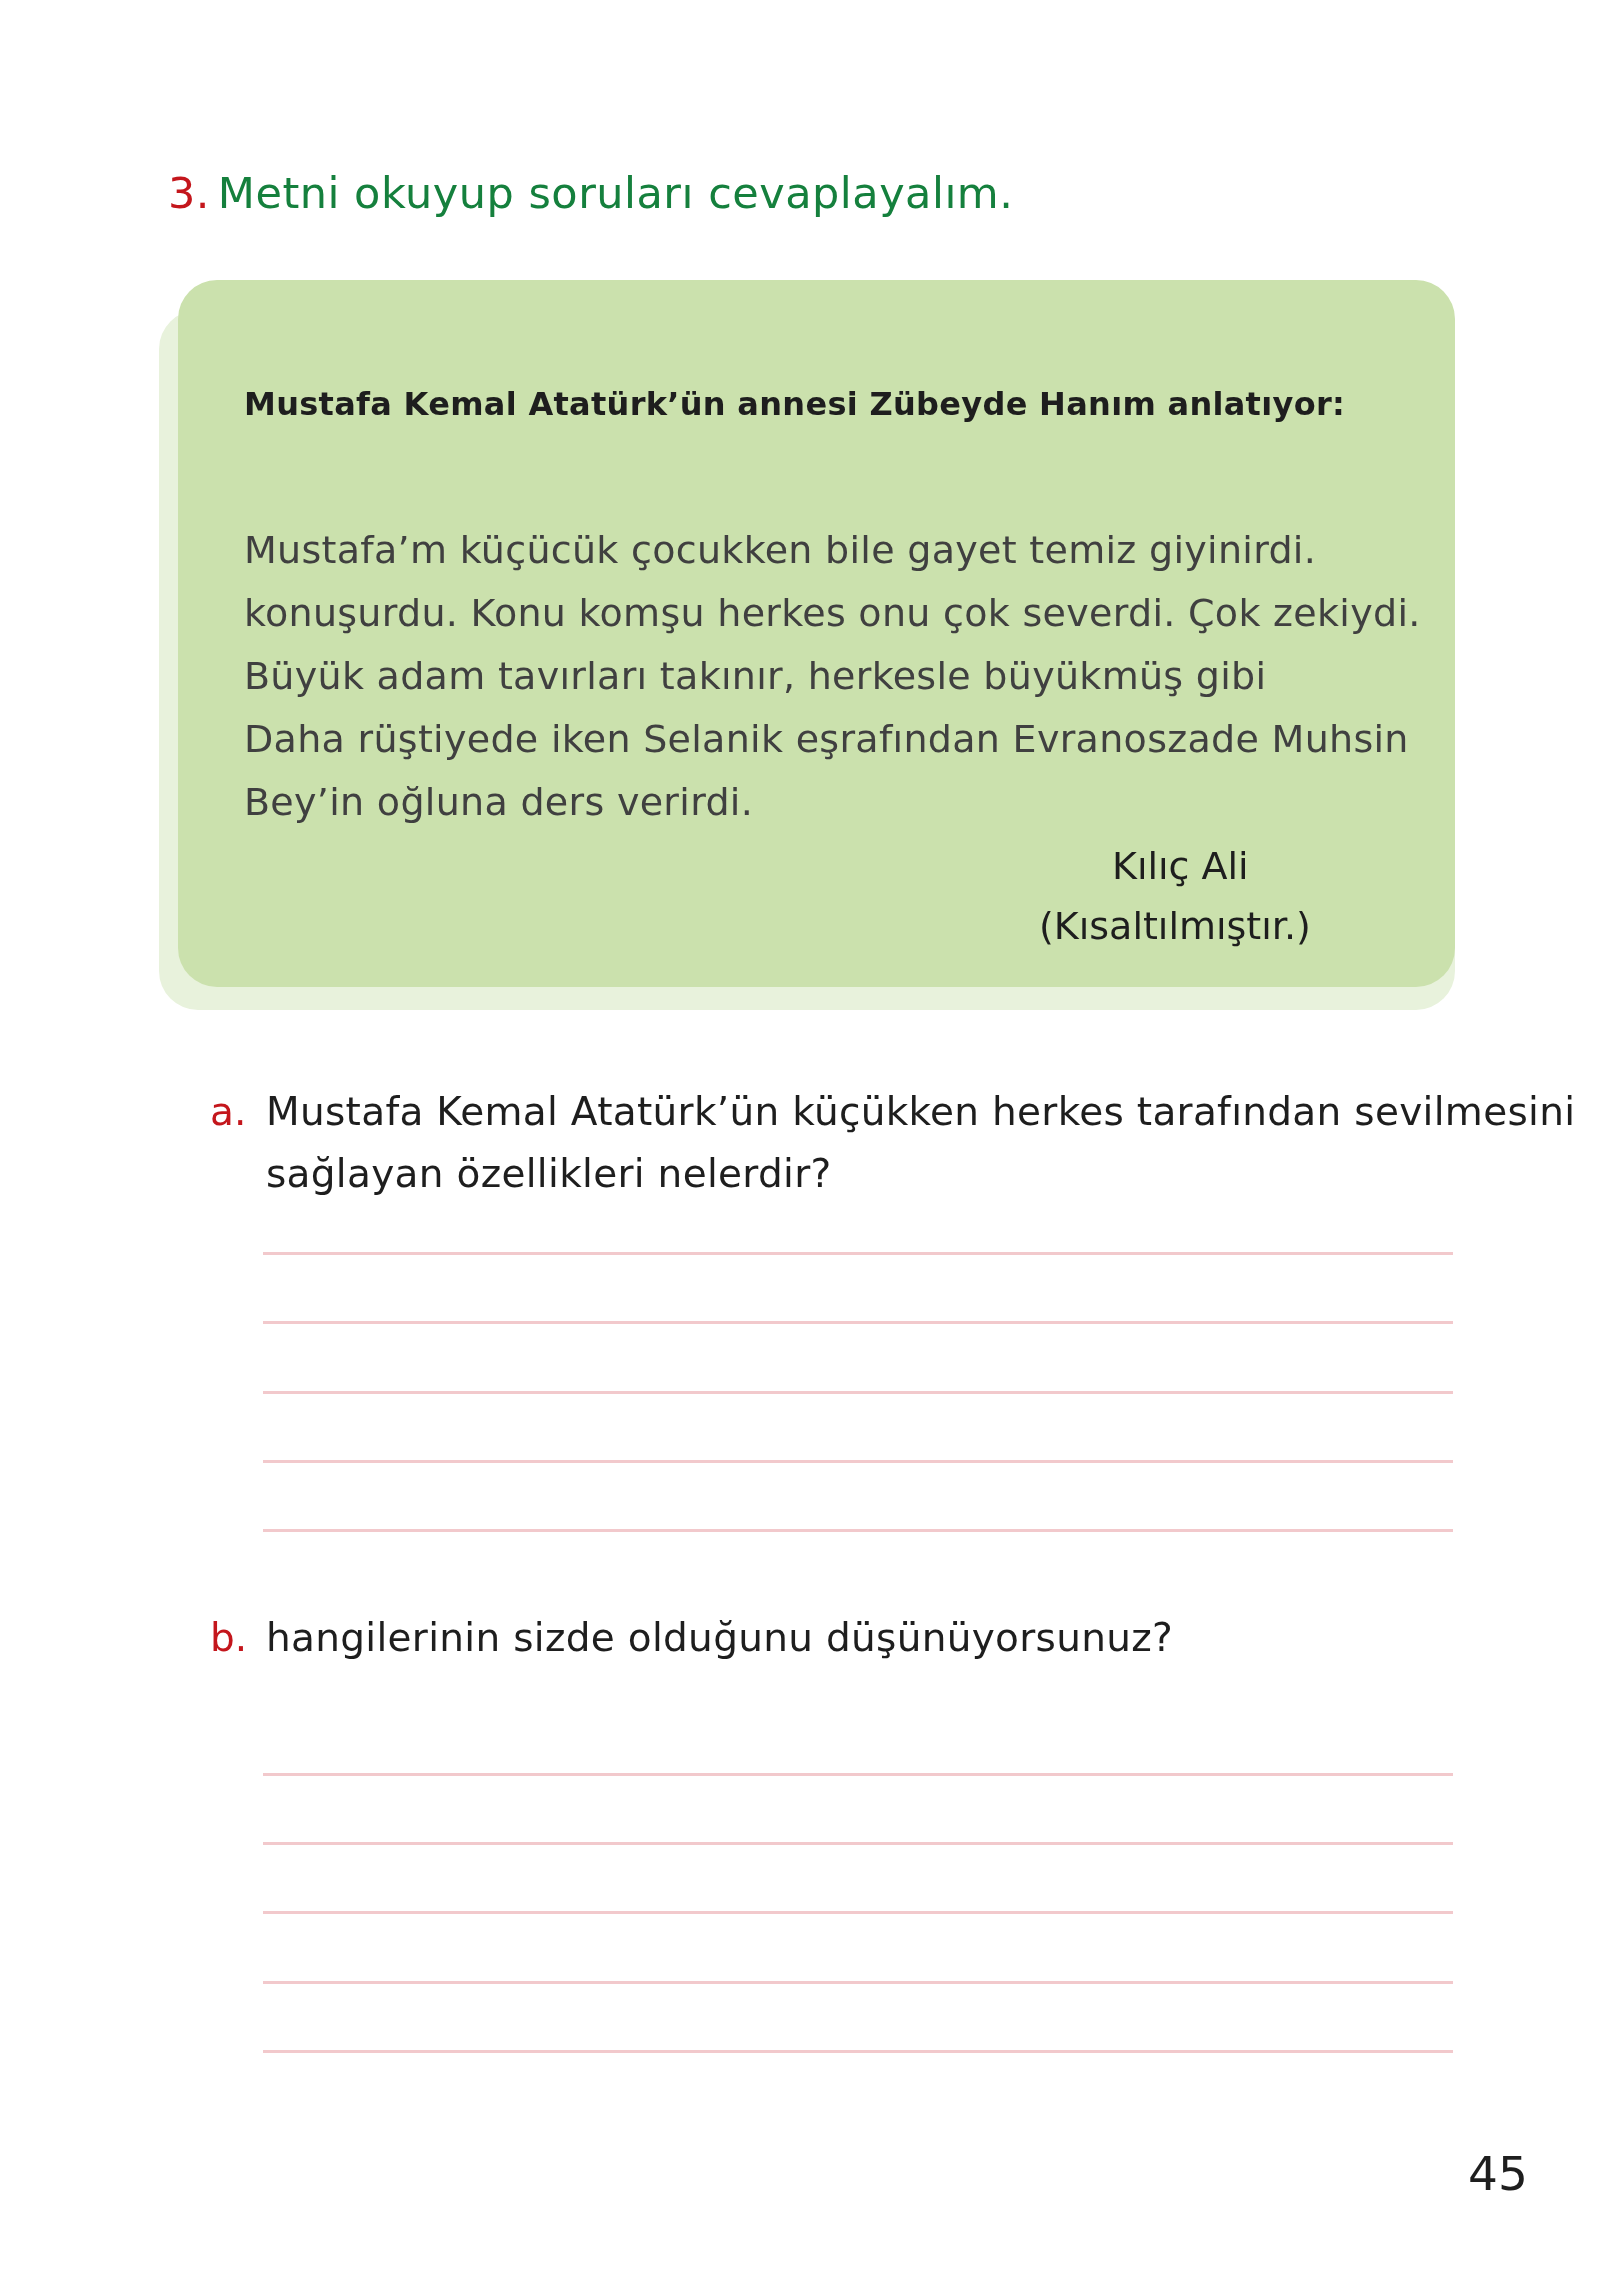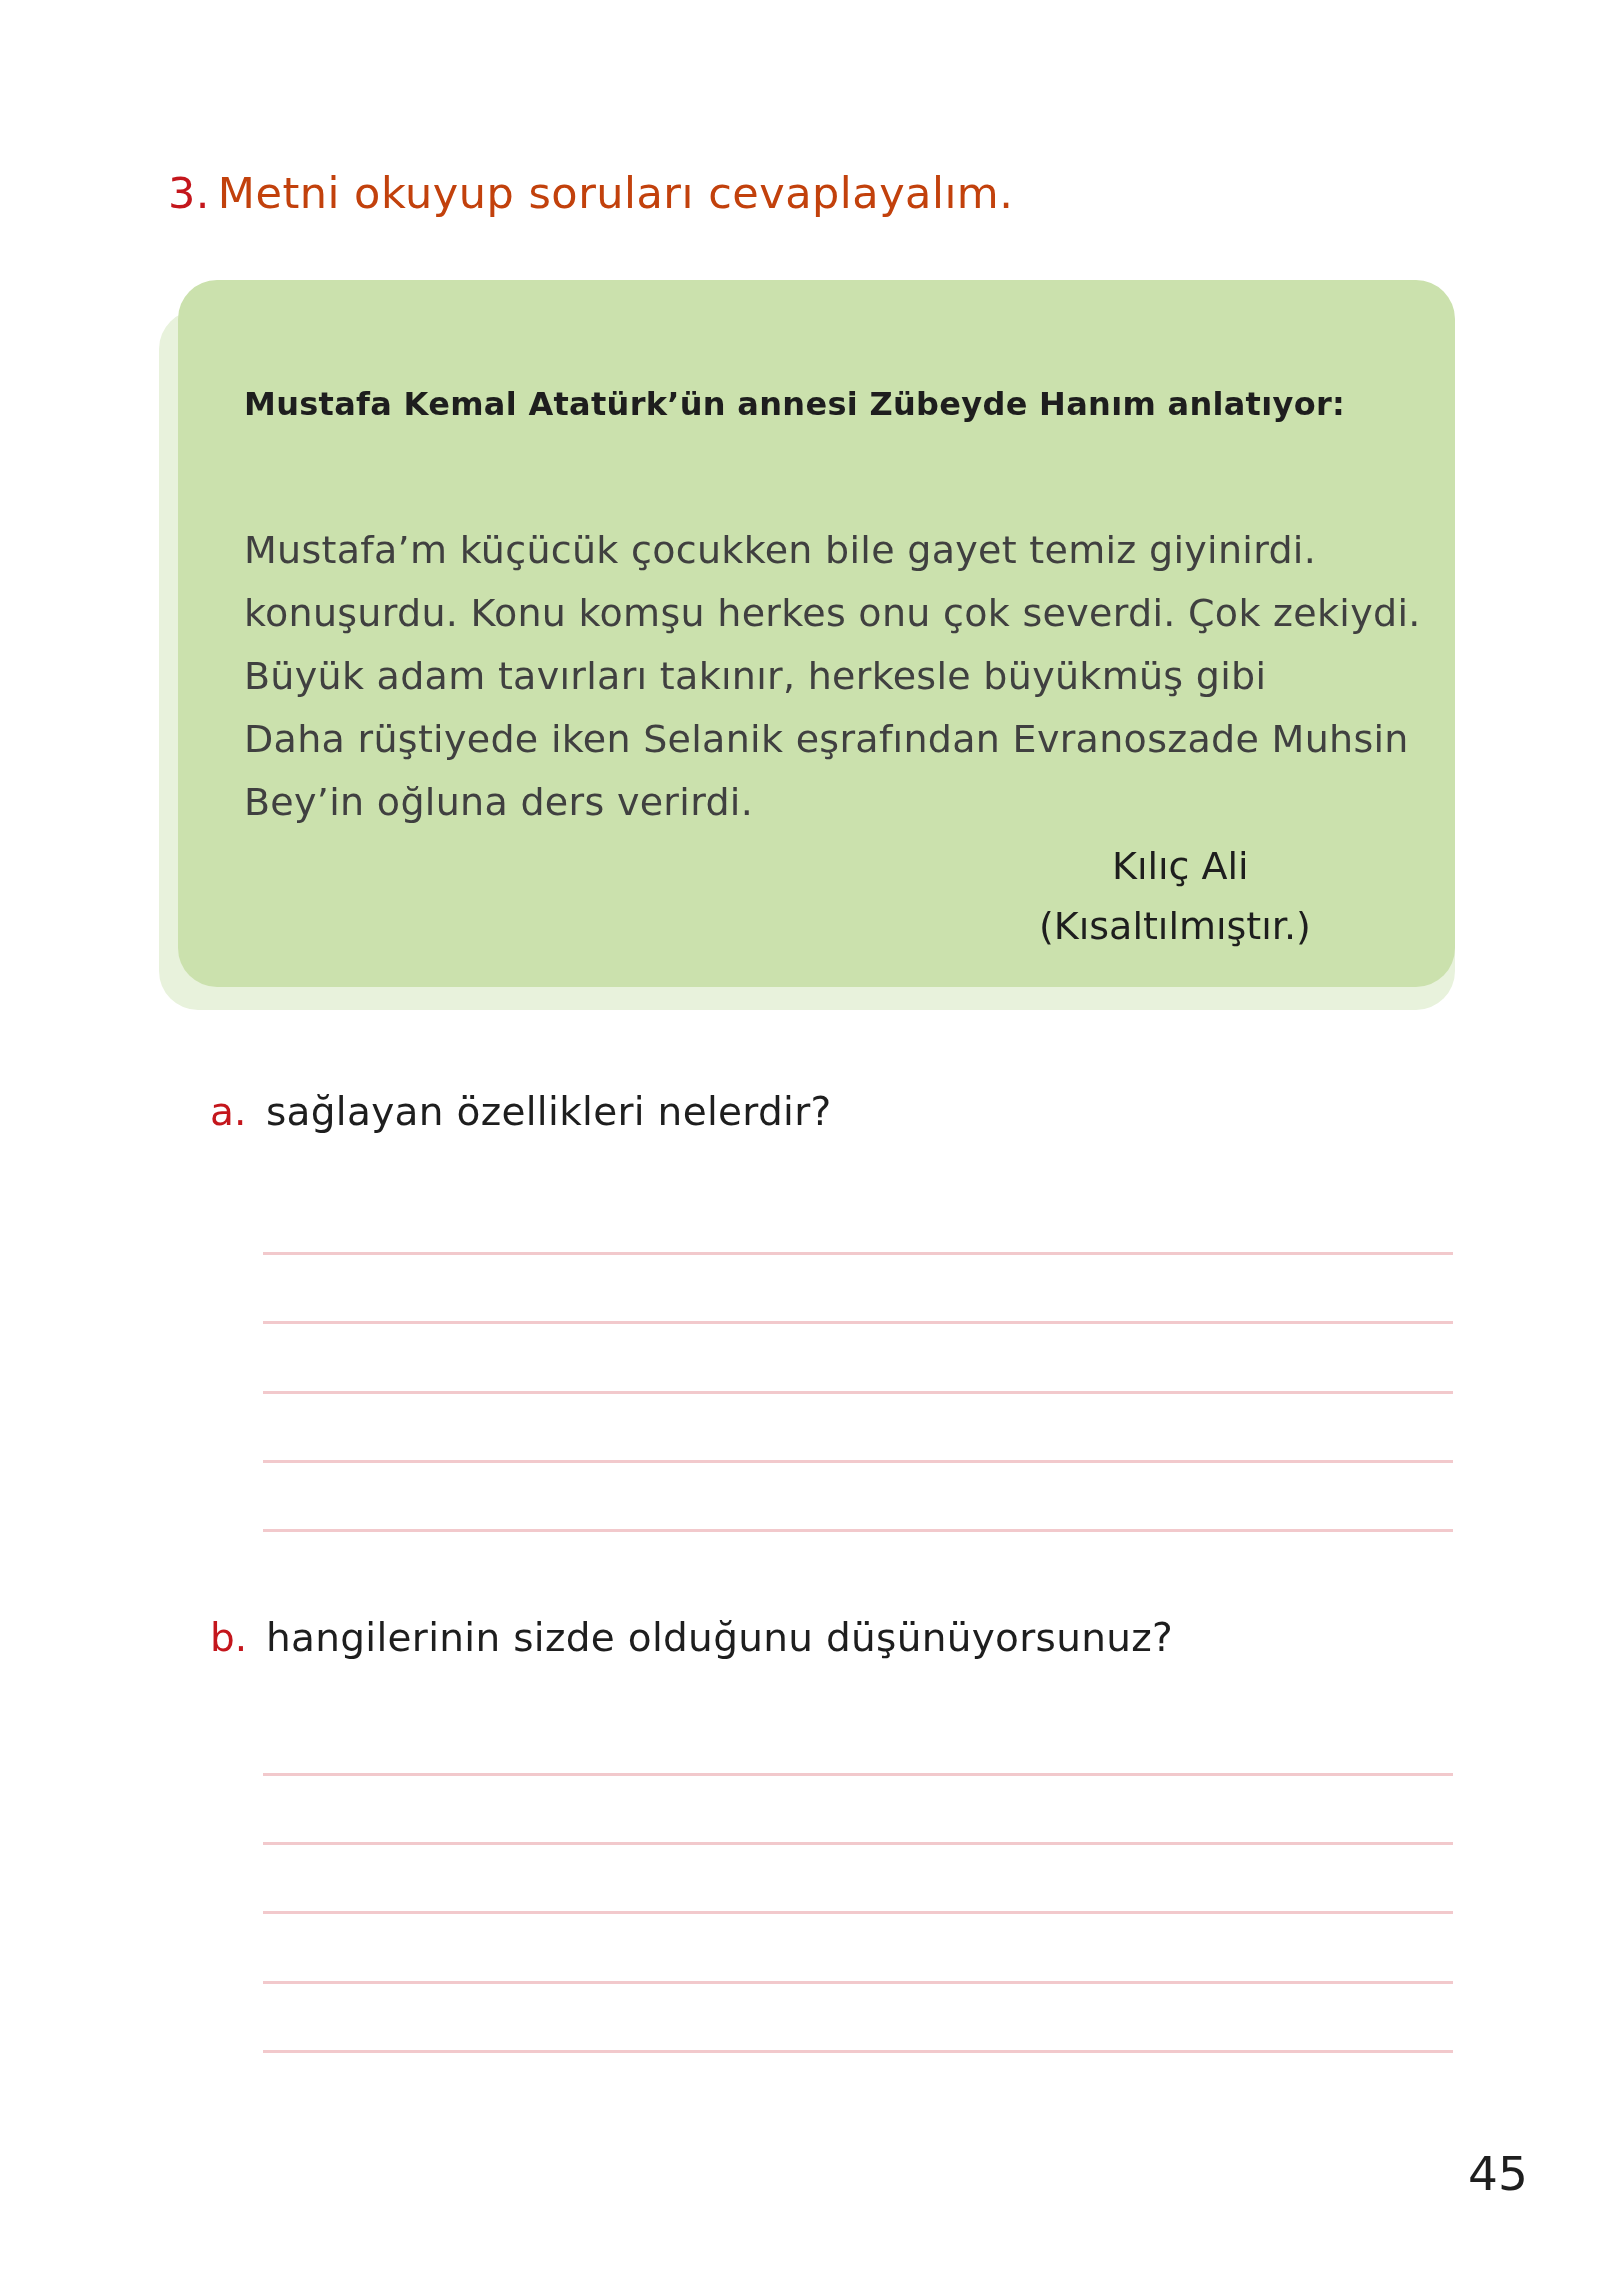--- a/index.html
+++ b/index.html
@@ -17,21 +17,21 @@
     .heading {
       position: absolute;
       left: 168px;
       top: 164px;
       font-size: 43px;
       line-height: 59px;
       white-space: nowrap;
       letter-spacing: 0.5px;
     }
     .heading .num { color: #c4161c; margin-right: 7.8px; }
-    .heading .text { color: #c2410c; }
+    .heading .text { color: #15803d; }
 
     .box-shadow {
       position: absolute;
       left: 159px;
       top: 310px;
       width: 1296px;
       height: 700px;
       background: #e8f2dc;
       border-radius: 39px;
     }
@@ -143,20 +143,21 @@
   <span class="line">Daha rüştiyede iken Selanik eşrafından Evranoszade Muhsin</span>
   <span class="line">Bey’in oğluna ders verirdi.</span>
 </div>
 
 <div class="author">Kılıç Ali</div>
 <div class="source-note">(Kısaltılmıştır.)</div>
 
 <div class="question q-a">
   <span class="label">a.</span>
   <span class="qtext">
+    <span class="line">Mustafa Kemal Atatürk’ün küçükken herkes tarafından sevilmesini</span>
     <span class="line">sağlayan özellikleri nelerdir?</span>
   </span>
 </div>
 <div class="answer-line" style="top:1252px"></div>
 <div class="answer-line" style="top:1321px"></div>
 <div class="answer-line" style="top:1391px"></div>
 <div class="answer-line" style="top:1460px"></div>
 <div class="answer-line" style="top:1529px"></div>
 
 <div class="question q-b">

